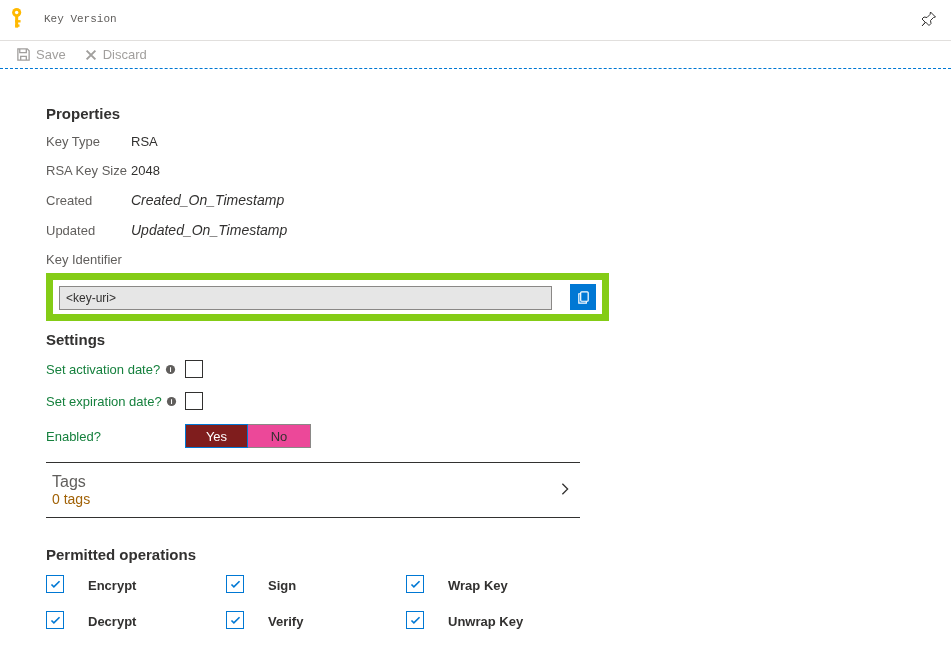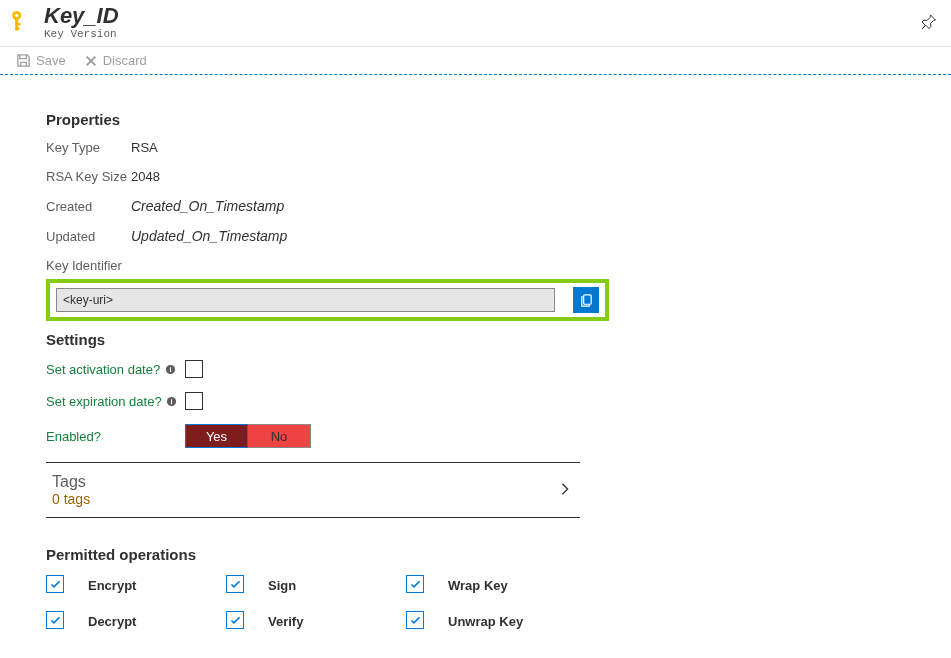--- a/index.html
+++ b/index.html
@@ -81,24 +81,24 @@
     font-style: italic;
     font-size: 14px;
   }
   .field-label {
     font-size: 13px;
     color: #605e5c;
     margin-bottom: 6px;
     margin-top: 6px;
   }
   .highlight-box {
-    border: 4px solid #84cc16;
+    border: 7px solid #84cc16;
     padding: 4px 6px 4px 6px;
     display: flex;
-    align-items: center;
+    align-items: flex-end;
     gap: 18px;
     margin-bottom: 10px;
     width: 563px;
   }
   .uri-input {
     flex: 1;
     border: 1px solid #8a8886;
     background: #e6e6e6;
     padding: 4px 6px;
     font-size: 12px;
@@ -137,21 +137,21 @@
   .toggle-group {
     display: flex;
   }
   .toggle-btn {
     width: 63px;
     height: 24px;
     border: 1px solid #8a8886;
     display: flex; align-items: center; justify-content: center;
     font-size: 13px;
     cursor: pointer;
-    background: #ef4444;
+    background: #ec4899;
     color: #323130;
   }
   .toggle-btn.active {
     background: #7f1d1d;
     color: #fff;
     border-color: #0078d4;
   }
   .toggle-btn + .toggle-btn { border-left: none; }
   .hr {
     border: none;
@@ -202,21 +202,20 @@
   <div class="key-icon">
     <svg width="26" height="26" viewBox="0 0 24 24">
       <circle cx="8" cy="6" r="4.2" fill="#ffb900"></circle>
       <circle cx="8" cy="6" r="1.6" fill="#fff"></circle>
       <rect x="6.6" y="9" width="2.8" height="11" fill="#ffb900"></rect>
       <rect x="6.6" y="13" width="5" height="2.2" fill="#ffb900"></rect>
       <rect x="6.6" y="17" width="4" height="2.2" fill="#ffb900"></rect>
     </svg>
   </div>
   <div class="title-block">
-    <div class="title">Key_ID</div>
     <div class="subtitle">Key Version</div>
   </div>
   <div class="pin">
     <svg width="16" height="16" viewBox="0 0 16 16">
       <path d="M9.5 1l5 5-2 .5-3 3 .5 3-2 2-3.5-3.5L1 15l3.5-3.5L1 8l2-2 3 .5 3-3z" fill="none" stroke="#323130" stroke-width="1"></path>
     </svg>
   </div>
 </div>
 
 <div class="toolbar">

